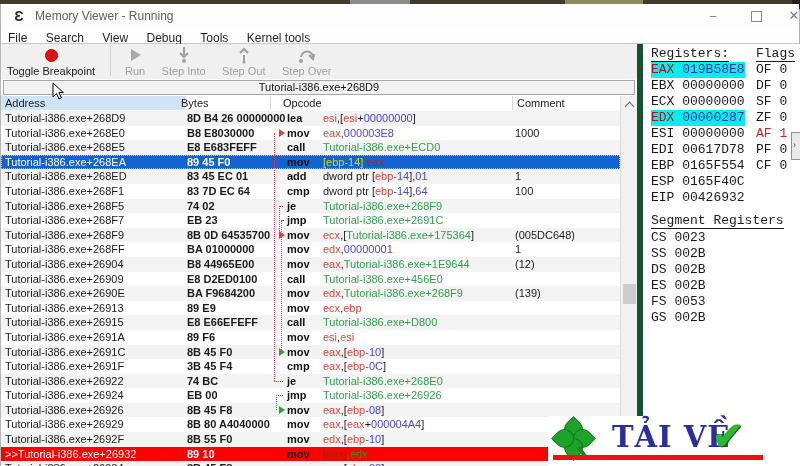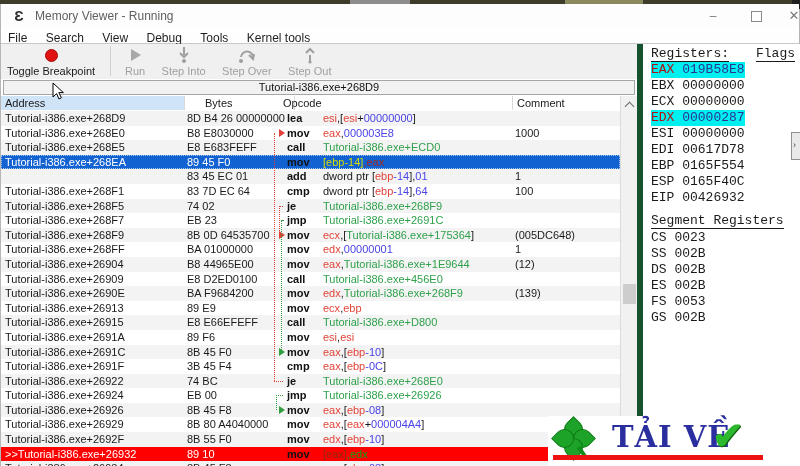--- a/index.html
+++ b/index.html
@@ -36,30 +36,30 @@
           border:1px solid #a50b0b;margin-top:3px;}
   
   #addressbar{position:absolute;left:3px;top:80px;width:630px;height:13px;background:#f2f2f2;
               border:1px solid #a6a6a6;text-align:center;font-size:11px;line-height:13px;color:#111;}
   #cursor{position:absolute;left:52px;top:82px;z-index:30;}
   
   #tblhead{position:absolute;left:1px;top:96px;width:619px;height:15px;background:#ffffff;
            border-bottom:1px solid #e2e2e2;font-size:11px;color:#1a1a1a;}
   .hcell{position:absolute;top:0;height:14px;line-height:14px;padding-left:4px;border-right:1px solid #d8d8d8;}
   #h-addr{left:0;width:179px;background:#cfe4f7;}
-  #h-bytes{left:200px;width:89px;}
+  #h-bytes{left:176px;width:89px;}
   #h-op{left:278px;width:229px;}
   #h-cm{left:512px;width:106px;border-right:none;}
   
   #rows{position:absolute;left:1px;top:111px;width:619px;height:355px;overflow:hidden;background:#fff;}
   .row{position:relative;height:14.6px;font-size:11px;line-height:14.5px;white-space:nowrap;background:#fff;}
   .row:nth-child(odd){background:#f3f3f3;}
   .row span{position:absolute;top:0;}
   .c-addr{left:4px;color:#1a1a1a;}
-  .c-bytes{left:186px;color:#1a1a1a;}
+  .c-bytes{left:186px;color:#1a1a1a;font-weight:bold;}
   .c-mn{left:286px;color:#111;font-weight:bold;}
   .c-ops{left:322px;}
   .c-cm{left:514px;color:#1a1a1a;}
   .row.selected{background:#1262d2 !important;outline:1px dotted #a7c8ef;outline-offset:-1px;}
   .row.selected .c-addr,.row.selected .c-bytes{color:#ffffff;}
   .row.current{background:#fe0000 !important;}
   .row.current .c-addr,.row.current .c-bytes{color:#ffffff;}
   
   .s-reg{color:#e2453a;} .s-val{color:#4b43e6;} .s-mod{color:#2fa14b;} .s-pln{color:#1a1a1a;}
   .s-yel{color:#d6de00;} .s-dred{color:#9e2a22;} .s-mrn{color:#8c2a10;} .s-grn{color:#12a312;}
@@ -156,37 +156,37 @@
           <path d="M9,1 v8"></path>
             <path d="M5,7 l4,4 4,-4"></path>
             <circle cx="9" cy="15" r="2" fill="#9f9f9f" stroke="none"></circle>
         </svg>
       </span>
       <span class="tlabel">Step Into</span>
     </div>
     <div class="tbtn disabled">
       <span class="ticon">
         <svg width="18" height="18" fill="none" stroke="#9f9f9f" stroke-width="2">
+          <path d="M9,17 v-8"></path>
+            <path d="M5,7 l4,-4 4,4"></path>
+            <circle cx="9" cy="16" r="1.6" fill="#9f9f9f" stroke="none"></circle>
+        </svg>
+      </span>
+      <span class="tlabel">Step Out</span>
+    </div>
+    <div class="tbtn disabled">
+      <span class="ticon">
+        <svg width="18" height="18" fill="none" stroke="#9f9f9f" stroke-width="2">
           <path d="M3,11 a6,6 0 1 1 12,1"></path>
             <path d="M11,9 l4,4 l1,-5" stroke-width="2"></path>
           <circle cx="3" cy="15" r="2" fill="#9f9f9f" stroke="none"></circle>
         </svg>
       </span>
       <span class="tlabel">Step Over</span>
     </div>
-    <div class="tbtn disabled">
-      <span class="ticon">
-        <svg width="18" height="18" fill="none" stroke="#9f9f9f" stroke-width="2">
-          <path d="M9,17 v-8"></path>
-            <path d="M5,7 l4,-4 4,4"></path>
-            <circle cx="9" cy="16" r="1.6" fill="#9f9f9f" stroke="none"></circle>
-        </svg>
-      </span>
-      <span class="tlabel">Step Out</span>
-    </div>
   </div>
 
   <div id="addressbar">Tutorial-i386.exe+268D9</div>
   <svg id="cursor" width="13" height="19">
     <polygon points="1,1 1,15 4.6,11.6 7,17 9.4,15.8 6.8,10.6 11.4,10.6" fill="#ffffff" stroke="#000000" stroke-width="1"></polygon>
   </svg>
 
   <div id="tblhead">
     <span class="hcell" id="h-addr">Address</span>
     <span class="hcell" id="h-bytes">Bytes</span>
@@ -217,20 +217,21 @@
         <span class="c-cm"></span>
       </div>
       <div class="row selected">
         <span class="c-addr">Tutorial-i386.exe+268EA</span>
         <span class="c-bytes">89 45 F0</span>
         <span class="c-mn">mov</span>
         <span class="c-ops"><span class="s-yel" style="position: static;">[ebp-14]</span><span class="s-dred" style="position: static;">,eax</span></span>
         <span class="c-cm"></span>
       </div>
       <div class="row">
+        <span class="c-addr">Tutorial-i386.exe+268ED</span>
         <span class="c-bytes">83 45 EC 01</span>
         <span class="c-mn">add</span>
         <span class="c-ops"><span class="s-pln" style="position: static;">dword ptr [</span><span class="s-reg" style="position: static;">ebp</span><span class="s-val" style="position: static;">-14</span><span class="s-pln" style="position: static;">],</span><span class="s-val" style="position: static;">01</span></span>
         <span class="c-cm">1</span>
       </div>
       <div class="row">
         <span class="c-addr">Tutorial-i386.exe+268F1</span>
         <span class="c-bytes">83 7D EC 64</span>
         <span class="c-mn">cmp</span>
         <span class="c-ops"><span class="s-pln" style="position: static;">dword ptr [</span><span class="s-reg" style="position: static;">ebp</span><span class="s-val" style="position: static;">-14</span><span class="s-pln" style="position: static;">],</span><span class="s-val" style="position: static;">64</span></span>
@@ -398,20 +399,29 @@
         <div class="reg-line hl"><span class="rname">EAX</span><span> </span><span class="rval">019B58E8</span></div>
         <div class="reg-line"><span class="rname">EBX</span><span> </span><span class="rval">00000000</span></div>
         <div class="reg-line"><span class="rname">ECX</span><span> </span><span class="rval">00000000</span></div>
         <div class="reg-line hl"><span class="rname">EDX</span><span> </span><span class="rval">00000287</span></div>
         <div class="reg-line"><span class="rname">ESI</span><span> </span><span class="rval">00000000</span></div>
         <div class="reg-line"><span class="rname">EDI</span><span> </span><span class="rval">00617D78</span></div>
         <div class="reg-line"><span class="rname">EBP</span><span> </span><span class="rval">0165F554</span></div>
         <div class="reg-line"><span class="rname">ESP</span><span> </span><span class="rval">0165F40C</span></div>
         <div class="reg-line"><span class="rname">EIP</span><span> </span><span class="rval">00426932</span></div>
       </div>
+    <div id="flag-list">
+        <div class="flag-line">OF 0</div>
+        <div class="flag-line">DF 0</div>
+        <div class="flag-line">SF 0</div>
+        <div class="flag-line">ZF 0</div>
+        <div class="flag-line changed">AF 1</div>
+        <div class="flag-line">PF 0</div>
+        <div class="flag-line">CF 0</div>
+      </div>
     <div class="panel-title" id="seg-title">Segment Registers</div>
     <div id="seg-list">
         <div class="seg-line">CS 0023</div>
         <div class="seg-line">SS 002B</div>
         <div class="seg-line">DS 002B</div>
         <div class="seg-line">ES 002B</div>
         <div class="seg-line">FS 0053</div>
         <div class="seg-line">GS 002B</div>
       </div>
   </div>

